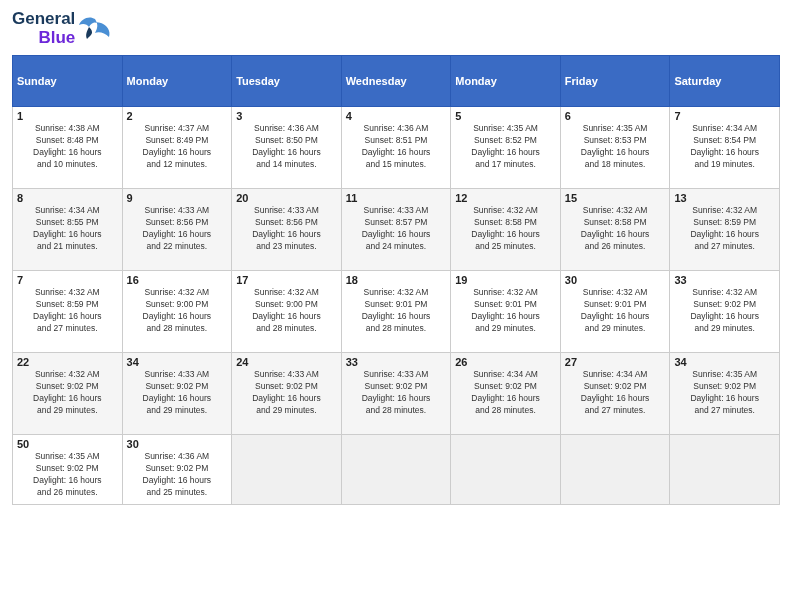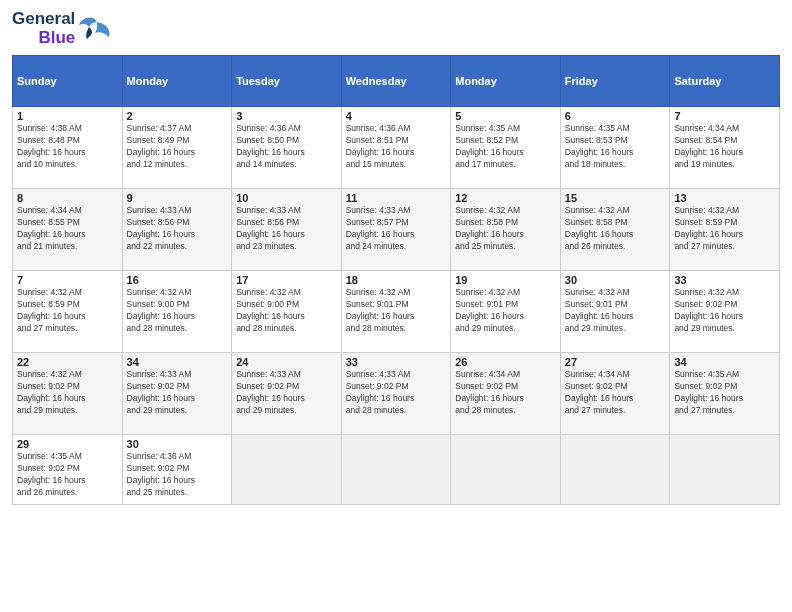--- a/index.html
+++ b/index.html
@@ -68,20 +68,21 @@
       font-size: 11px;
       font-weight: bold;
       color: #222;
       display: block;
       margin-bottom: 1px;
     }
     .day-info {
       font-size: 8.5px;
       color: #333;
       line-height: 1.4;
+      text-align: center;
     }
     .empty-cell {
       background: #f0f0f0 !important;
     }
     .last-row td {
       height: 70px;
     }
   </style>
 </head>
 <body>
@@ -152,21 +153,21 @@
         <tr>
           <td>
         <span class="day-num">8</span>
         <div class="day-info">Sunrise: 4:34 AM<br>Sunset: 8:55 PM<br>Daylight: 16 hours<br>and 21 minutes.</div>
       </td>
           <td>
         <span class="day-num">9</span>
         <div class="day-info">Sunrise: 4:33 AM<br>Sunset: 8:56 PM<br>Daylight: 16 hours<br>and 22 minutes.</div>
       </td>
           <td>
-        <span class="day-num">10</span>
+        <span class="day-num">20</span>
         <div class="day-info">Sunrise: 4:33 AM<br>Sunset: 8:56 PM<br>Daylight: 16 hours<br>and 23 minutes.</div>
       </td>
           <td>
         <span class="day-num">11</span>
         <div class="day-info">Sunrise: 4:33 AM<br>Sunset: 8:57 PM<br>Daylight: 16 hours<br>and 24 minutes.</div>
       </td>
           <td>
         <span class="day-num">12</span>
         <div class="day-info">Sunrise: 4:32 AM<br>Sunset: 8:58 PM<br>Daylight: 16 hours<br>and 25 minutes.</div>
       </td>
@@ -234,21 +235,21 @@
         <span class="day-num">27</span>
         <div class="day-info">Sunrise: 4:34 AM<br>Sunset: 9:02 PM<br>Daylight: 16 hours<br>and 27 minutes.</div>
       </td>
           <td>
         <span class="day-num">34</span>
         <div class="day-info">Sunrise: 4:35 AM<br>Sunset: 9:02 PM<br>Daylight: 16 hours<br>and 27 minutes.</div>
       </td>
         </tr>
         <tr class="last-row">
           <td>
-        <span class="day-num">29</span>
+        <span class="day-num">50</span>
         <div class="day-info">Sunrise: 4:35 AM<br>Sunset: 9:02 PM<br>Daylight: 16 hours<br>and 26 minutes.</div>
       </td>
           <td>
         <span class="day-num">30</span>
         <div class="day-info">Sunrise: 4:36 AM<br>Sunset: 9:02 PM<br>Daylight: 16 hours<br>and 25 minutes.</div>
       </td>
           <td class="empty-cell"></td>
           <td class="empty-cell"></td>
           <td class="empty-cell"></td>
           <td class="empty-cell"></td>

